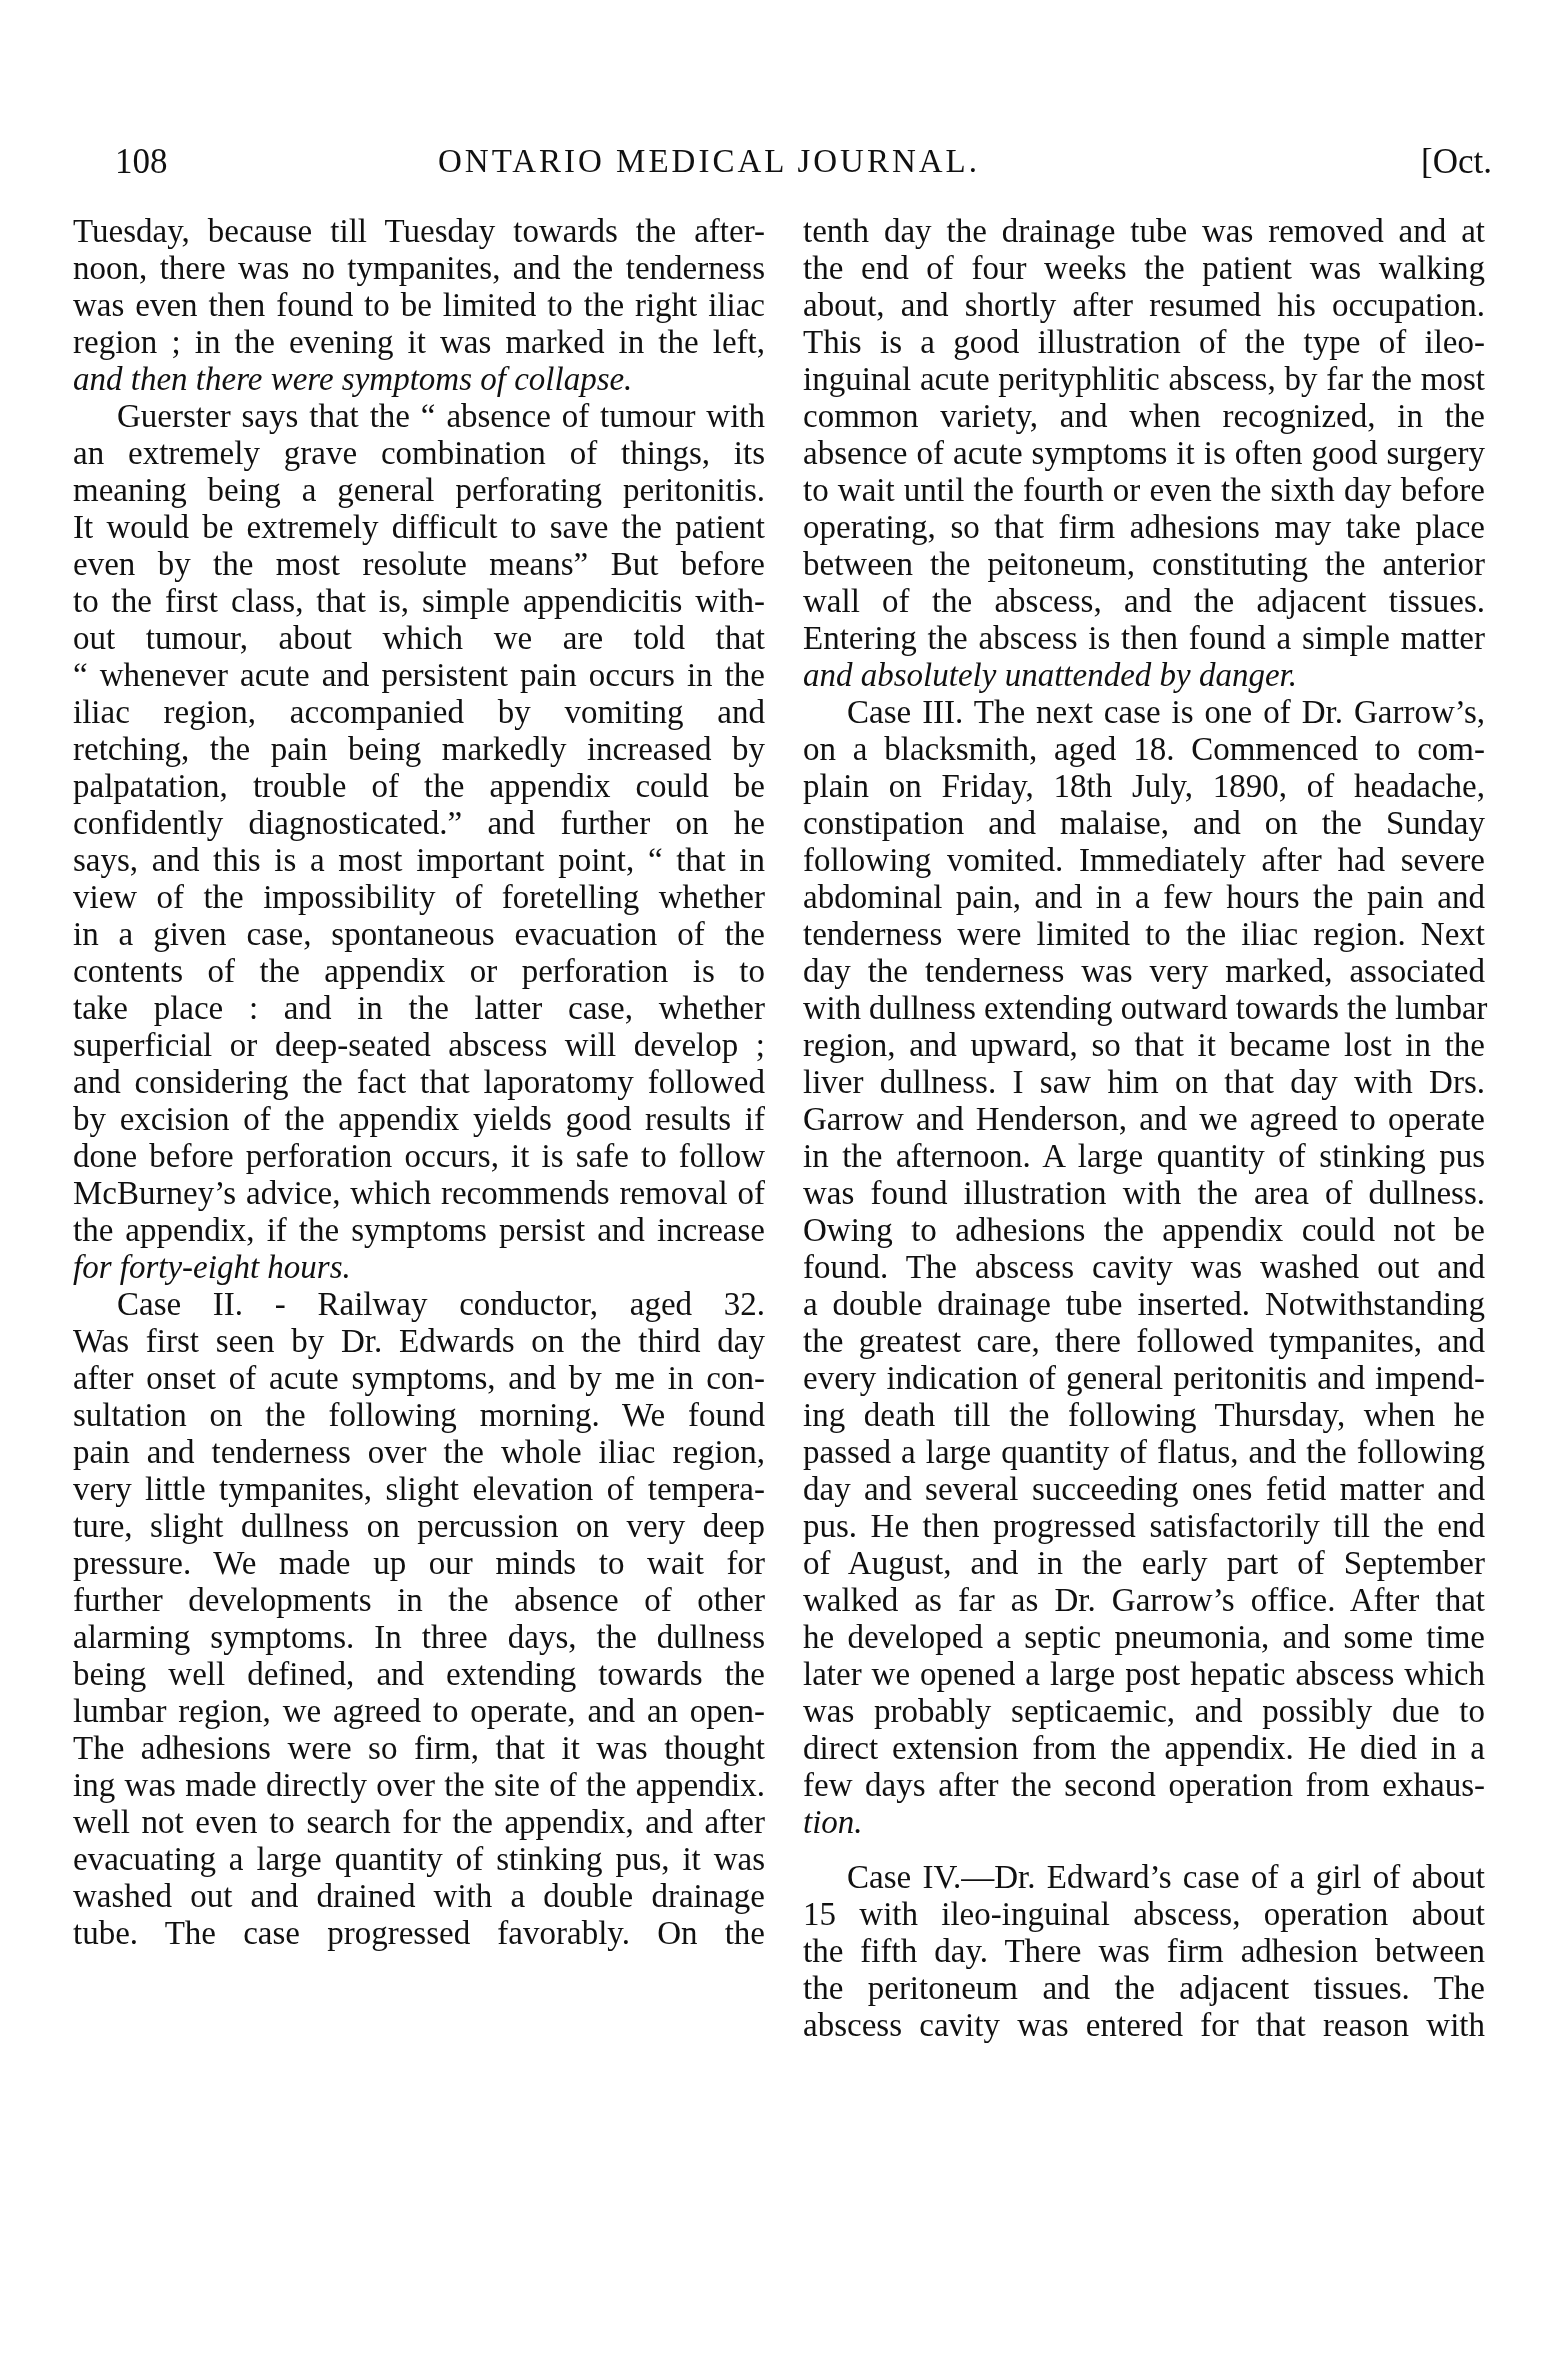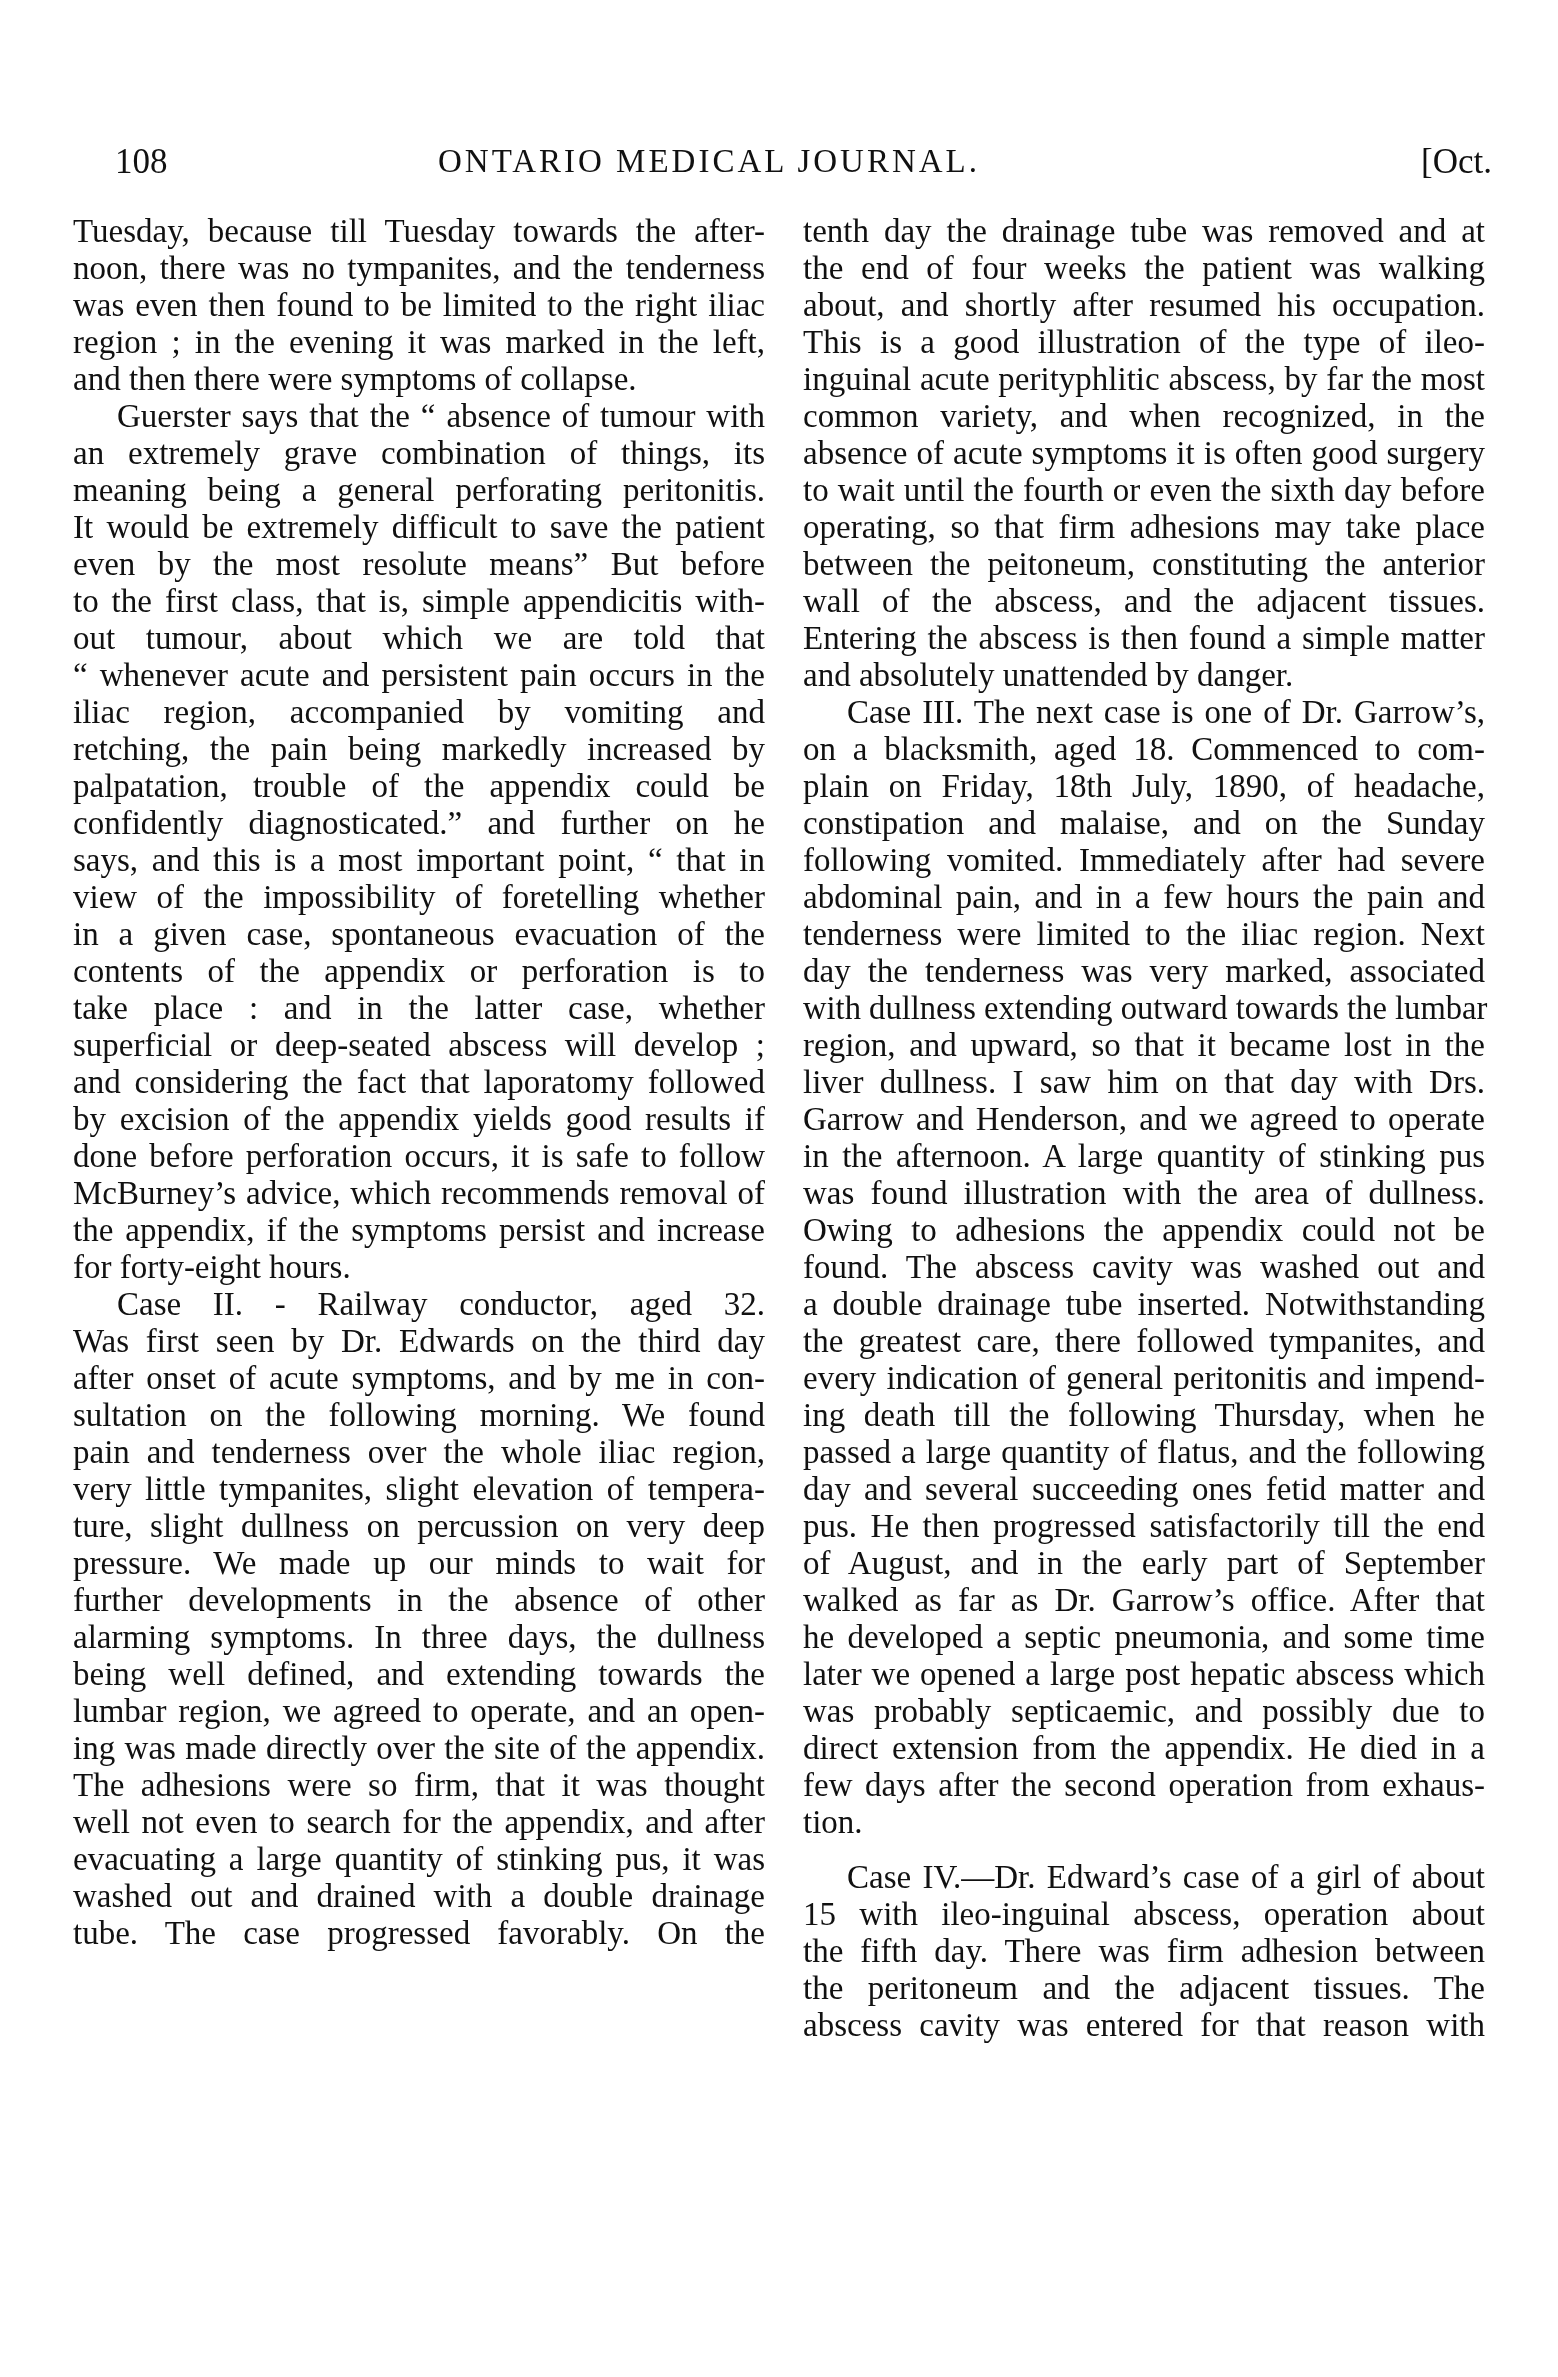--- a/index.html
+++ b/index.html
@@ -8,21 +8,21 @@
   .hdr { position: absolute; top: 140px; font-size: 35px; line-height: 43px; white-space: nowrap; margin-left: 25px; }
   #pageno { left: 90px; }
   #title { left: 0; width: 1272px; text-align: center; letter-spacing: 3px; font-size: 33px; padding-left: 48px; }
   #month { left: 1396px; }
   .col { position: absolute; top: 213px; }
   #colL { left: 73px; width: 692px; }
   #colR { left: 803px; width: 682px; }
   .ln { display: block; height: 37px; line-height: 37px; font-size: 33px;
         text-align: justify; text-align-last: justify; white-space: nowrap; overflow: visible;
         transform-origin: left center; }
-  .ln.last { text-align-last: left; }
+  .ln.last { text-align-last: left; font-style: italic; }
   .ln.ind { padding-left: 44px; }
   .gap { display: block; height: 18px; }
 </style>
 </head>
 <body>
 
 <div>
   <div id="pageno" class="hdr">108</div>
   <div id="title" class="hdr">ONTARIO MEDICAL JOURNAL.</div>
   <div id="month" class="hdr">[Oct.</div>
@@ -63,22 +63,22 @@
     <span class="ln">after onset of acute symptoms, and by me in con-</span>
     <span class="ln">sultation on the following morning.  We found</span>
     <span class="ln">pain and tenderness over the whole iliac region,</span>
     <span class="ln">very little tympanites, slight elevation of tempera-</span>
     <span class="ln">ture, slight dullness on percussion on very deep</span>
     <span class="ln">pressure.  We made up our minds to wait for</span>
     <span class="ln">further developments in the absence of other</span>
     <span class="ln">alarming symptoms.  In three days, the dullness</span>
     <span class="ln">being well defined, and extending towards the</span>
     <span class="ln">lumbar region, we agreed to operate, and an open-</span>
+    <span class="ln">The adhesions were so firm, that it was thought</span>
     <span class="ln">ing was made directly over the site of the appendix.</span>
-    <span class="ln">The adhesions were so firm, that it was thought</span>
     <span class="ln">well not even to search for the appendix, and after</span>
     <span class="ln">evacuating a large quantity of stinking pus, it was</span>
     <span class="ln">washed out and drained with a double drainage</span>
     <span class="ln">tube.  The case progressed favorably.  On the</span>
   </div>
 <div id="colR" class="col">
     <span class="ln">tenth day the drainage tube was removed and at</span>
     <span class="ln">the end of four weeks the patient was walking</span>
     <span class="ln">about, and shortly after resumed his occupation.</span>
     <span class="ln">This is a good illustration of the type of ileo-</span>

